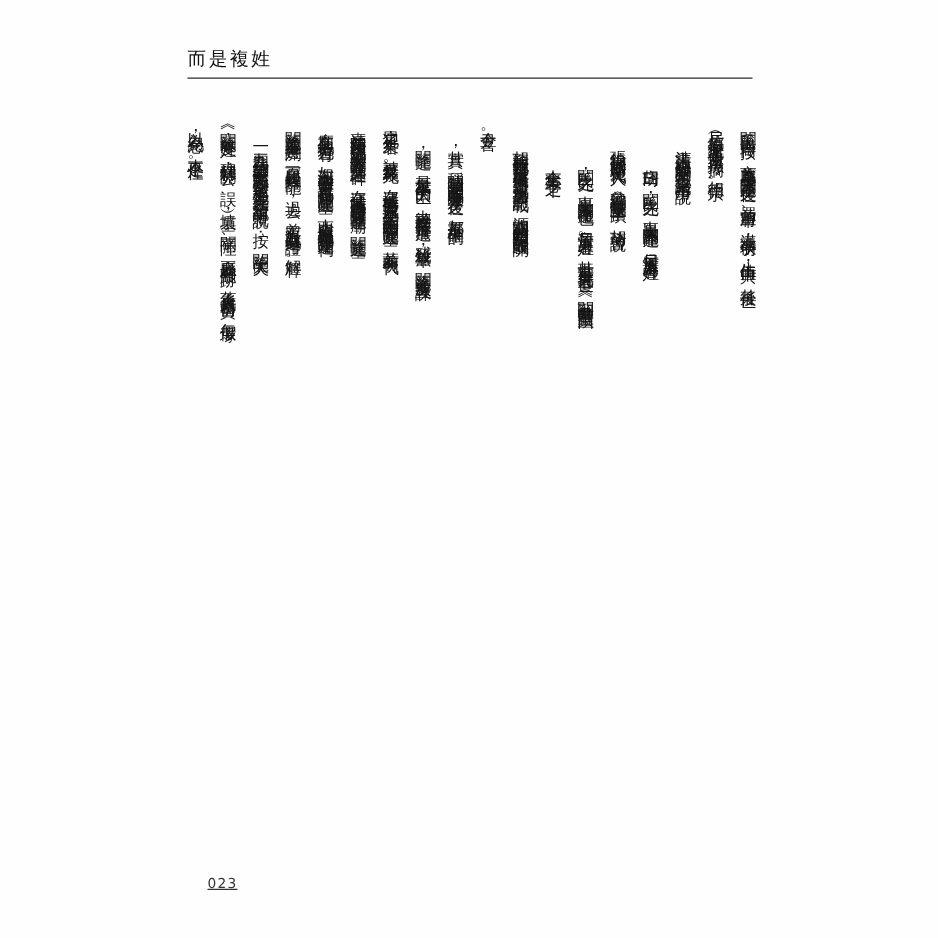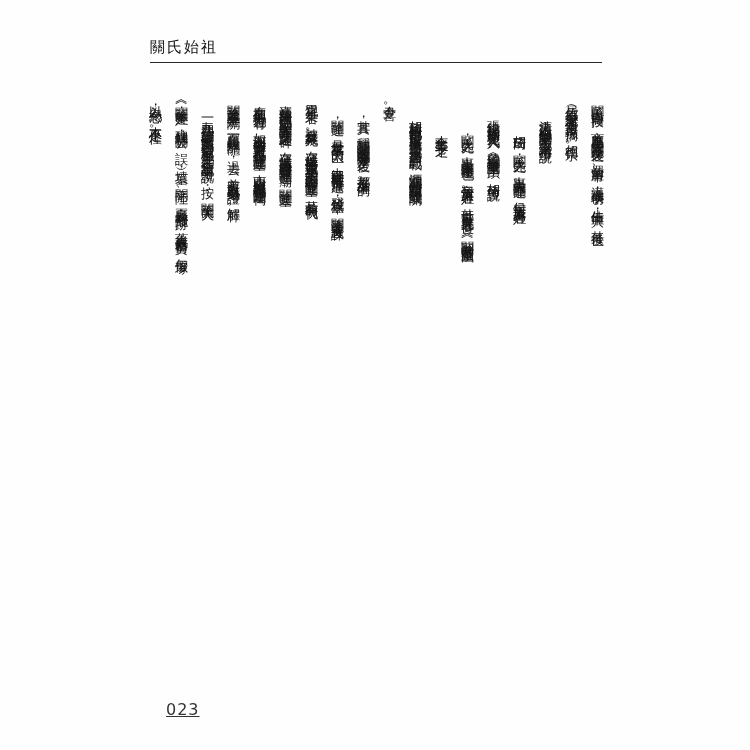--- a/index.html
+++ b/index.html
@@ -67,33 +67,33 @@
   .col.indent-1 {
     padding-top: 15px;
   }
   .col.indent-2 {
     padding-top: 30px;
   }
   .folio {
     position: absolute;
     left: 166px;
     top: 700px;
-    font-size: 16px;
+    font-size: 11px;
     letter-spacing: 1px;
     color: #333;
     font-family: "DejaVu Sans", "Liberation Sans", sans-serif;
     text-decoration: underline;
   }
 </style>
 </head>
 <body>
 
 <div class="page">
 
-  <div class="running-head">關氏始祖</div>
+  <div class="running-head">而是複姓</div>
   <div class="head-rule"></div>
 
   <div class="body-area">
     <div class="col">關氏出自商（按：商應為夏）大夫關龍逢之後，蜀前將軍、漢壽亭侯羽，生侍中興，其後世</div>
     <div class="col">居信都（今河北省衡水市）為孫摘，相德宗。</div>
     <div class="col indent-1">清人張鎮在《解梁關帝志》《譜系考辨》中說：</div>
     <div class="col indent-2">胡琦曰：關氏之先，出夏大夫關龍逢。侯居河東為著姓。</div>
     <div class="col indent-1">張鎮提到的胡琦是元代人，曾編撰有《關王事蹟》。胡琦曾說：</div>
     <div class="col indent-2">關氏之先，出夏大夫關龍逢也。帝居河東著姓。其世家可究見者三世。（《關聖帝君聖蹟圖</div>
     <div class="col indent-2">志全集》卷之十一）</div>

